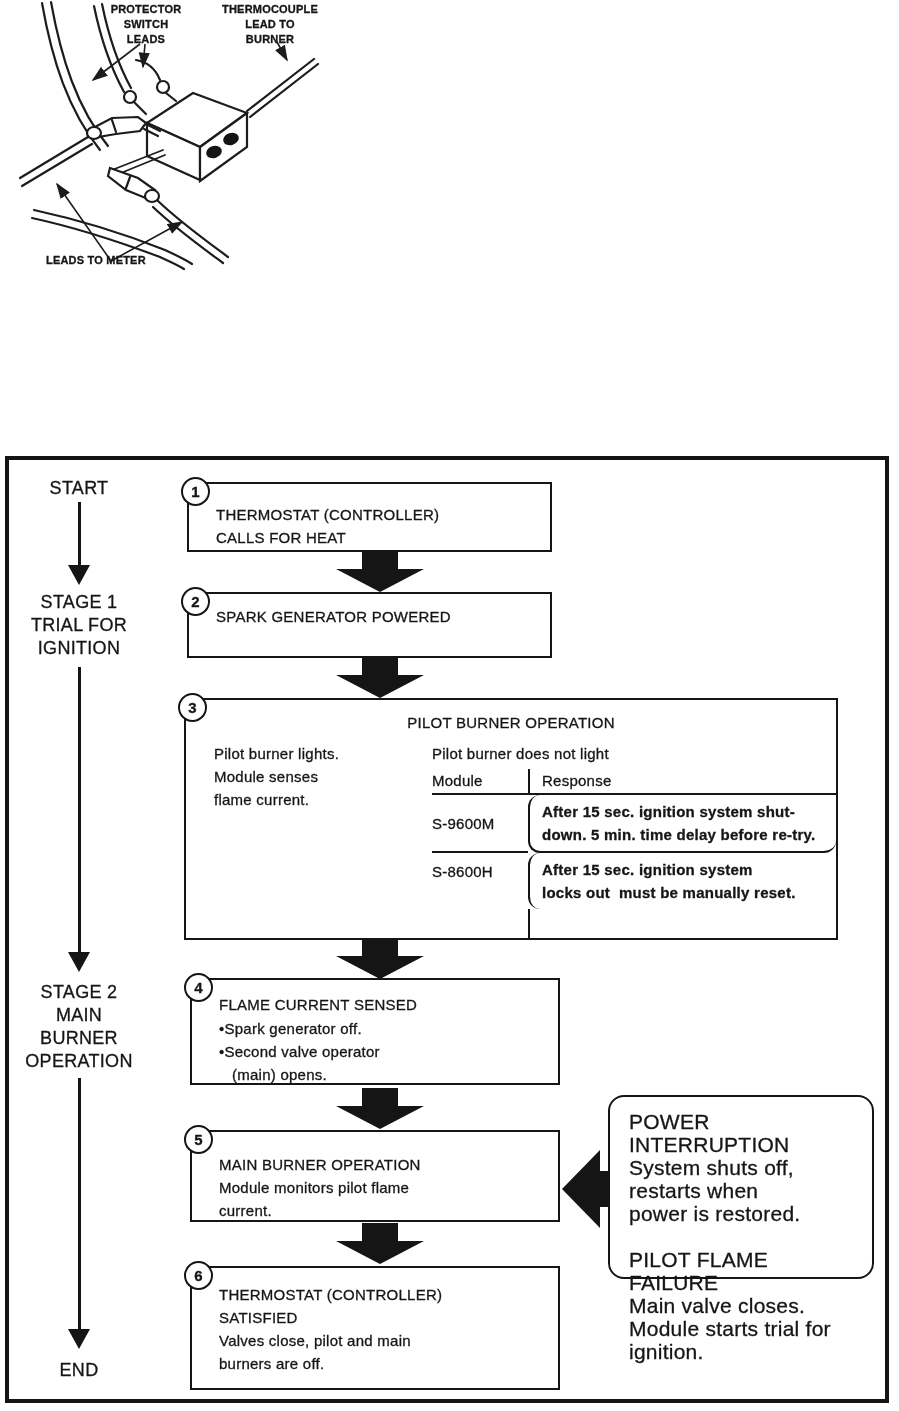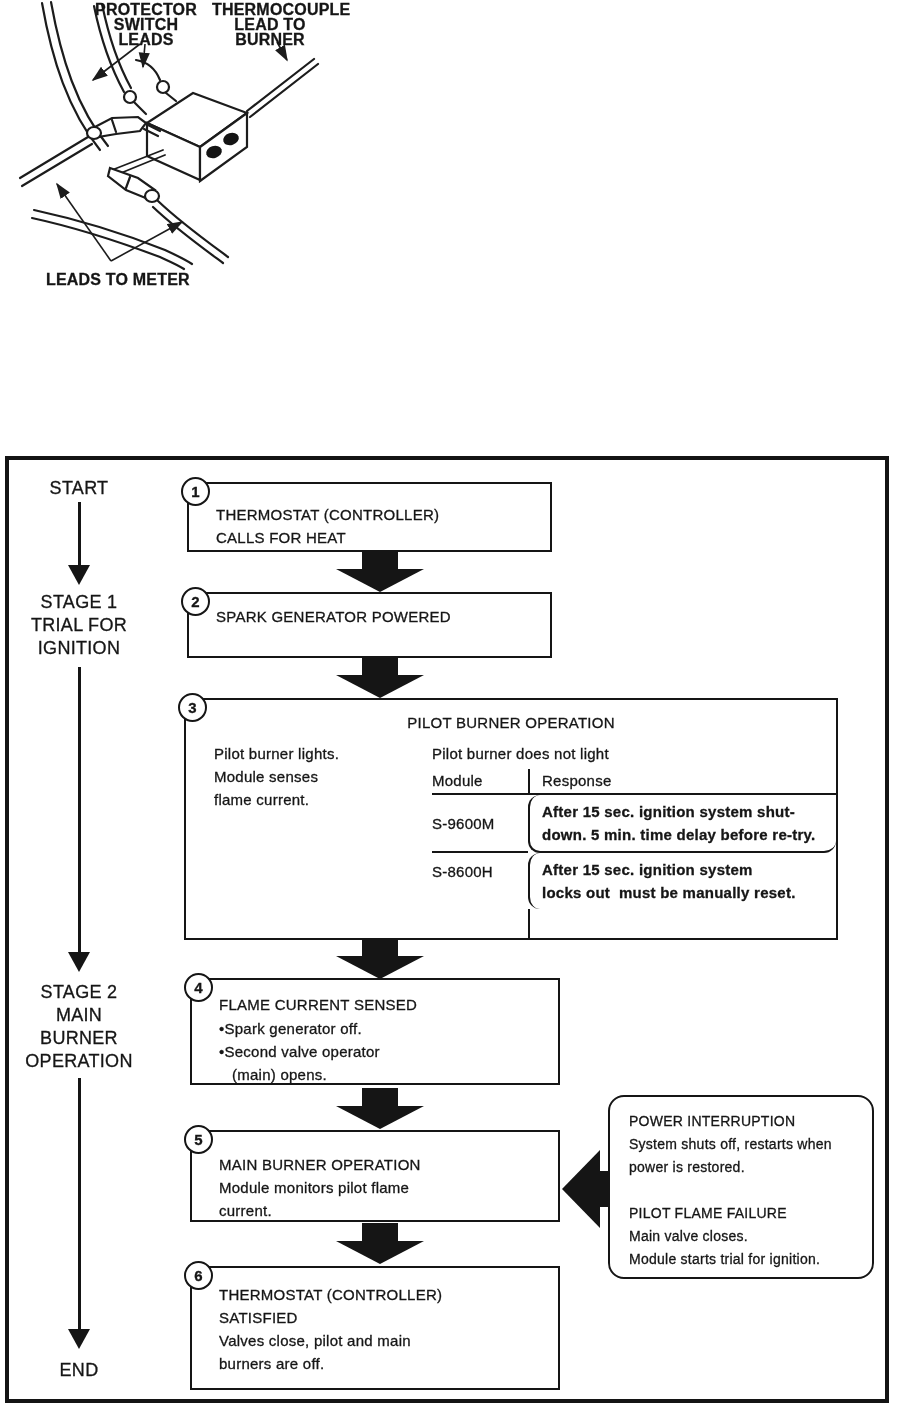--- a/index.html
+++ b/index.html
@@ -1,25 +1,25 @@
 <!DOCTYPE html>
 <html><head>
 <meta charset="utf-8">
 <style>
   html,body{margin:0;padding:0;background:#e8e8e8;}
   .page{position:relative;width:899px;height:1411px;background:#fff;overflow:hidden;
         font-family:"Liberation Sans","DejaVu Sans",sans-serif;color:#161616;
         -webkit-text-stroke:0.3px currentColor;}
   .pre{white-space:pre-line;}
   
-  .fig-label{position:absolute;font-size:16px;line-height:15px;font-weight:bold;
+  .fig-label{position:absolute;font-size:11px;line-height:15px;font-weight:bold;
              text-align:center;letter-spacing:.2px;}
   #lbl-protector{left:88px;top:2px;width:116px;}
   #lbl-thermo{left:212px;top:2px;width:116px;}
-  #lbl-meter{left:46px;top:272px;width:160px;text-align:left;}
+  #lbl-meter{left:46px;top:253px;width:160px;text-align:left;}
   .fig-svg{position:absolute;left:0;top:0;}
   
   .frame{position:absolute;left:5px;top:456px;width:876px;height:939px;
          border:4.5px solid #141414;}
   
   .stage-label{position:absolute;width:130px;text-align:center;font-size:18px;
                line-height:23px;letter-spacing:.3px;white-space:pre-line;}
   #rail-start{left:14px;top:477px;}
   #rail-stage1{left:14px;top:591px;}
   #rail-stage2{left:14px;top:981px;}
@@ -62,21 +62,21 @@
   .dArrow .shaft{width:36px;height:18px;background:#151515;}
   .dArrow .head{width:0;height:0;border-left:44px solid transparent;
                 border-right:44px solid transparent;border-top:23px solid #151515;}
   .lArrow-head{position:absolute;left:562px;top:1150px;width:0;height:0;
                border-top:39px solid transparent;border-bottom:39px solid transparent;
                border-right:38px solid #151515;}
   .lArrow-shaft{position:absolute;left:598px;top:1171px;width:14px;height:36px;background:#151515;}
   
   .side-note{position:absolute;left:608px;top:1095px;width:266px;height:184px;
              border:2.5px solid #151515;border-radius:16px;background:#fff;box-sizing:border-box;
-             padding:13px 12px 0 19px;font-size:14px;line-height:23px;letter-spacing:.25px;}
+             padding:13px 12px 0 19px;font-size:21px;line-height:23px;letter-spacing:.25px;}
   .side-note .gap{margin-top:23px;}
 </style>
 </head>
 <body>
 
 <div class="page">
 
   <svg class="fig-svg" width="360" height="300" viewBox="0 0 360 300">
     <defs>
       <marker id="ah" markerWidth="12" markerHeight="10" refX="9" refY="3.5" orient="auto">

